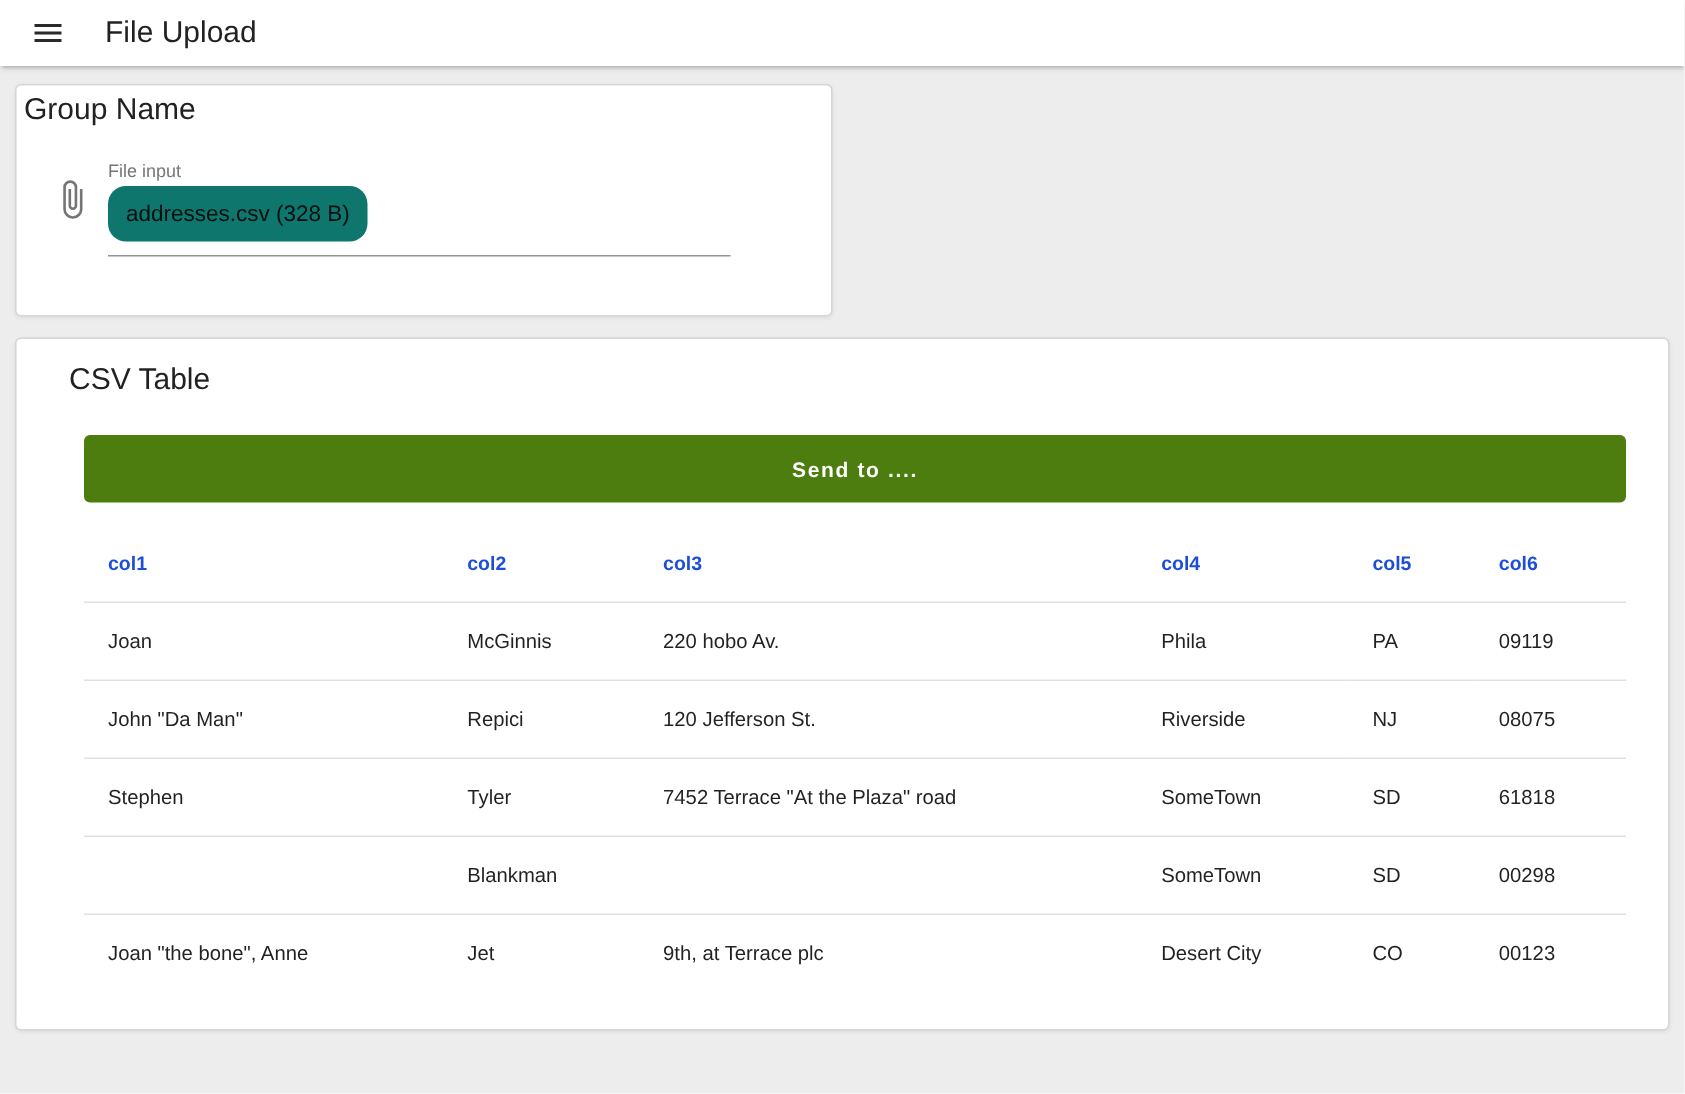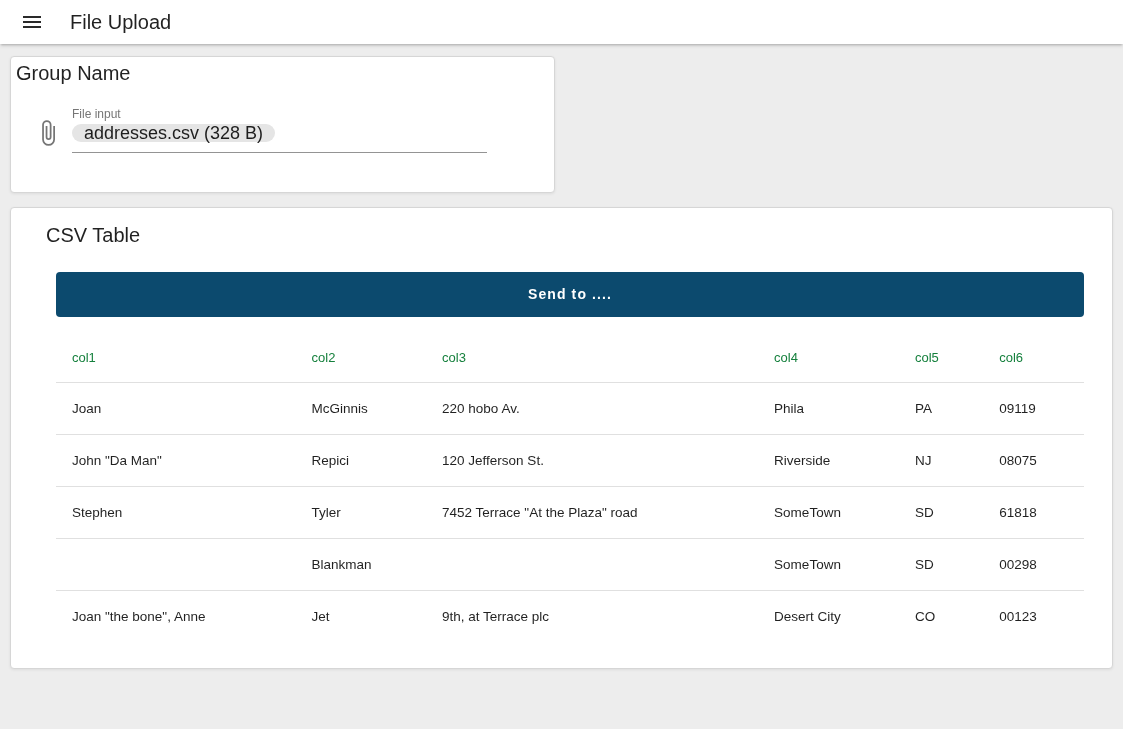--- a/index.html
+++ b/index.html
@@ -38,46 +38,46 @@
   .card-title { font-size: 20px; color: rgba(0,0,0,.87); }
 
   
   .upload-card { width: 545px; padding: 5px; }
   .file-row { display: flex; margin: 22px 0 34px 0; }
   .clip-wrap { margin: 12px 10px 0 18px; flex: none; color: #757575; }
   .field { width: 415px; border-bottom: 1px solid #949494; padding-bottom: 9px; cursor: pointer; }
   .field-label { font-size: 12px; color: #767676; margin-bottom: 3px; }
   .chip {
     display: inline-flex; align-items: center;
-    height: 18px; padding: 0 12px;
-    background: #e5e5e5; border-radius: 12px;
-    font-size: 18px; color: rgba(0,0,0,.87);
+    height: 37px; padding: 0 12px;
+    background: #0f766e; border-radius: 12px;
+    font-size: 15px; color: rgba(0,0,0,.87);
     white-space: nowrap;
   }
 
   
   .table-card { margin-top: 14px; padding: 16px 16px 25px 33px; }
   .table-card .card-title { margin-left: 2px; }
   .send-btn {
     display: flex; align-items: center; justify-content: center;
     margin: 25px 12px 0 12px; height: 45px; width: calc(100% - 24px);
-    background: #0c4a6e; color: #ffffff;
+    background: #4d7c0f; color: #ffffff;
     border: none; border-radius: 4px;
     font-family: "Liberation Sans", sans-serif;
     font-size: 14px; font-weight: 700; letter-spacing: 1.1px;
     cursor: pointer;
   }
   .table-wrap { margin: 16px 12px 0 12px; }
   table { width: 100%; border-collapse: collapse; table-layout: fixed; }
   th, td {
     padding: 0 16px; text-align: left; vertical-align: middle;
     white-space: nowrap; overflow: hidden;
     border-bottom: 1px solid #e0e0e0;
   }
-  th { height: 50px; font-size: 13px; font-weight: 400; color: #15803d; }
+  th { height: 50px; font-size: 13px; font-weight: 700; color: #1d4ed8; }
   td { height: 52px; font-size: 13.5px; color: rgba(0,0,0,.87); }
   tbody tr:last-child td { border-bottom: none; }
 </style>
 </head>
 <body>
 
 <header class="appbar">
   <button class="menu-btn">
     <span class="bar"></span>
     <span class="bar"></span>

